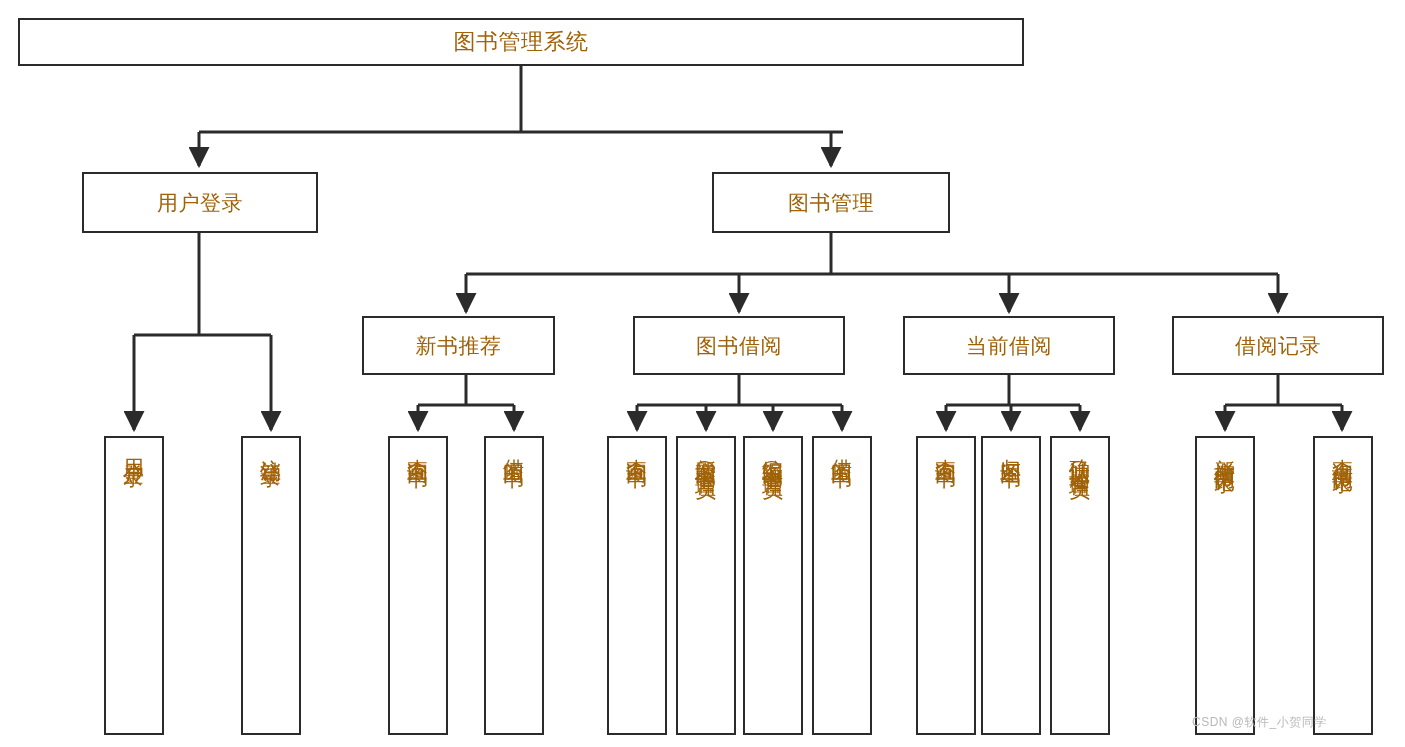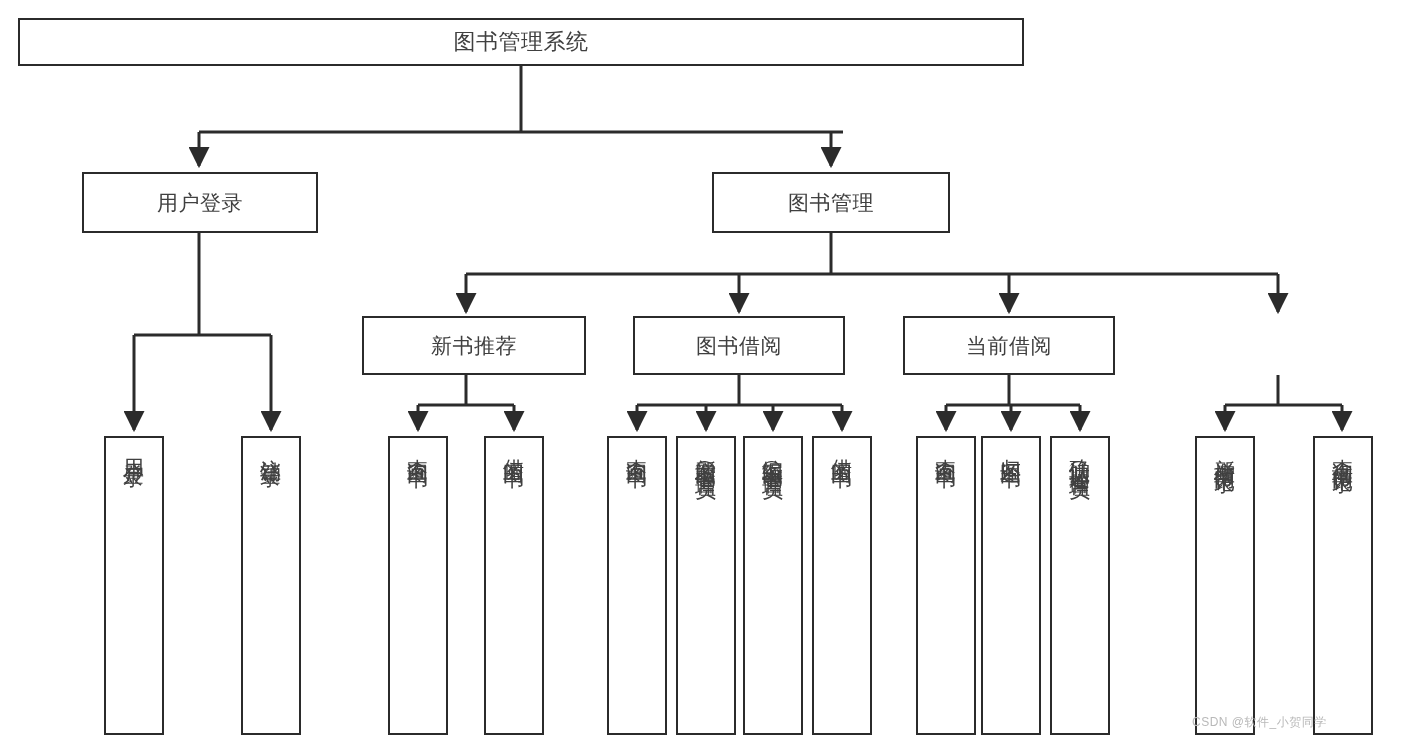--- a/index.html
+++ b/index.html
@@ -26,21 +26,21 @@
     pointer-events: none;
   }
   .node {
     position: absolute;
     box-sizing: border-box;
     border: 2px solid #2b2b2b;
     background: #ffffff;
     display: flex;
     align-items: center;
     justify-content: center;
-    color: #404040;
+    color: #a16207;
   }
   .node .label {
     display: block;
     text-align: center;
     line-height: 1.0;
   }
   
   .node.horiz .label {
     font-size: 21px;
     letter-spacing: 0.5px;
@@ -133,32 +133,35 @@
   </div>
 
   <div class="node horiz" style="left:82px; top:172px; width:236px; height:61px;">
     <span class="label">用户登录</span>
   </div>
 
   <div class="node horiz" style="left:712px; top:172px; width:238px; height:61px;justify-content:center;">
     <span class="label">图书管理</span>
   </div>
 
-  <div class="node horiz" style="left:362px; top:316px; width:224px; height:59px;justify-content:center;">
+  <div class="node horiz" style="left:362px; top:316px; width:193px; height:59px;justify-content:center;">
     <span class="label">新书推荐</span>
   </div>
 
   <div class="node horiz" style="left:903px; top:316px; width:212px; height:59px;">
     <span class="label">当前借阅</span>
   </div>
 
   <div class="node horiz" style="left:633px; top:316px; width:212px; height:59px;">
     <span class="label">图书借阅</span>
   </div>
 
+  <div class="node horiz" style="left:1172px; top:316px; width:212px; height:59px;">
+    <span class="label">借阅记录</span>
+  </div>
 
   <div class="node vert" style="left:104px; top:436px; width:60px; height:299px;">
     <span class="label">用户登录</span>
   </div>
 
   <div class="node vert" style="left:241px; top:436px; width:60px; height:299px;">
     <span class="label">注销登录</span>
   </div>
 
   <div class="node vert" style="left:388px; top:436px; width:60px; height:299px;">

